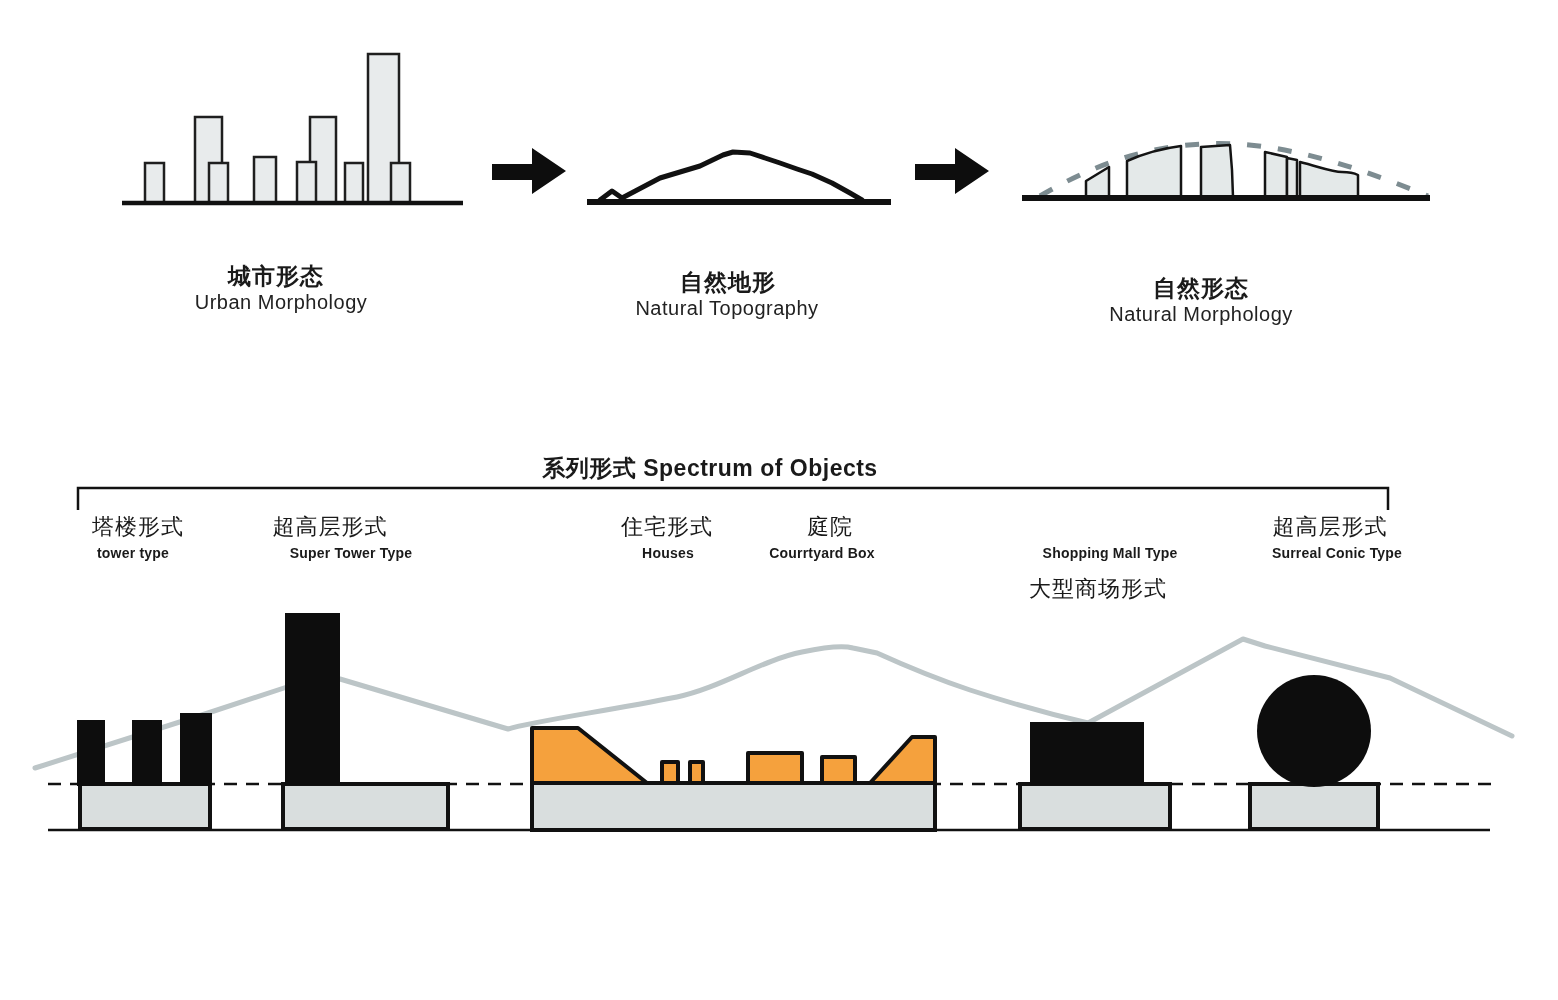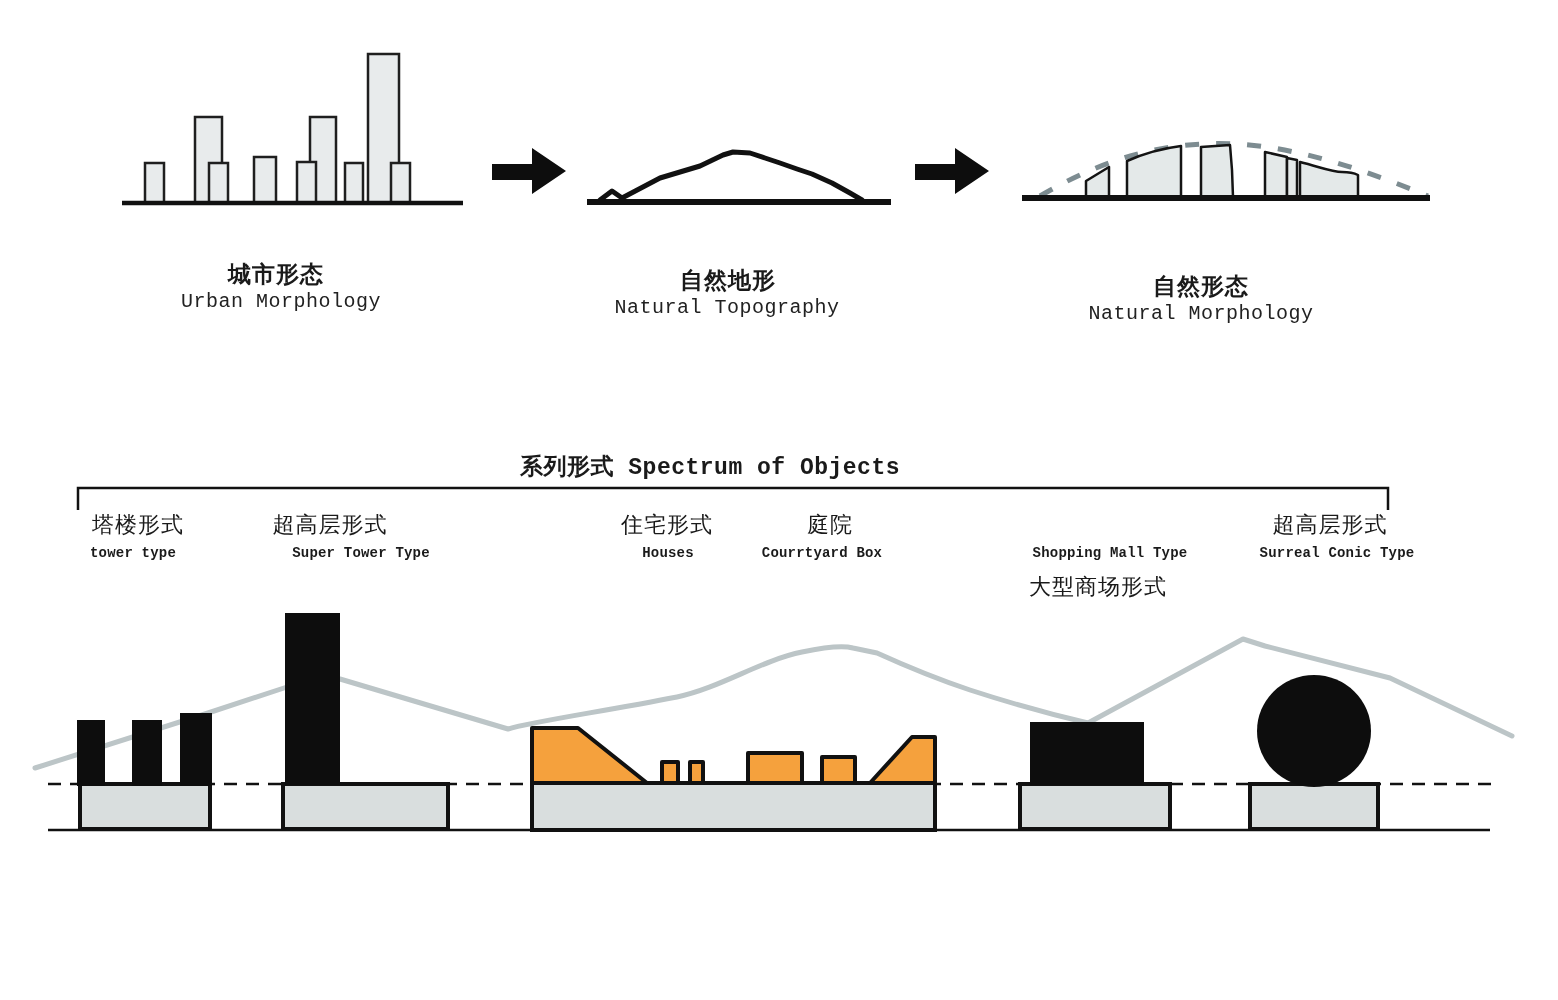--- a/index.html
+++ b/index.html
@@ -1,18 +1,18 @@
 <!DOCTYPE html>
 <html><head>
 <meta charset="utf-8">
 <style>
   html,body{margin:0;padding:0;background:#ffffff;}
   #stage{
     position:relative;width:1558px;height:1000px;background:#ffffff;overflow:hidden;
-    font-family:Liberation Mono, monospace;color:#1a1a1a;
+    font-family:Liberation Sans, sans-serif;color:#1a1a1a;
   }
   #diagram-svg{position:absolute;left:0;top:0;}
   .lbl{position:absolute;transform:translateX(-50%);white-space:nowrap;text-align:center;line-height:1.1;}
   .cn-title{font-size:23px;font-weight:700;letter-spacing:1px;}
   .en-title{font-size:20px;font-weight:400;letter-spacing:0.5px;color:#222;}
   .spec-title{font-size:23px;font-weight:700;letter-spacing:0.5px;}
   .cat-cn{font-size:22px;font-weight:500;letter-spacing:1px;}
   .cat-en{font-size:14px;font-weight:700;letter-spacing:0.2px;}
   .caption{font-size:22px;font-weight:700;letter-spacing:0.4px;}
 </style>
@@ -114,21 +114,21 @@
 
   <div class="lbl cn-title" style="left:1201px;top:276px;">自然形态</div>
   <div class="lbl en-title" style="left:1201px;top:303px;">Natural Morphology</div>
 
   <div class="lbl spec-title" style="left:690px;top:456px;margin-left:20px;">系列形式 Spectrum of Objects</div>
 
   <div class="lbl cat-cn" style="left:138px;top:515px;">塔楼形式</div>
   <div class="lbl cat-en" style="left:133px;top:546px;">tower type</div>
 
   <div class="lbl cat-cn" style="left:330px;top:515px;">超高层形式</div>
-  <div class="lbl cat-en" style="left:361px;top:546px;">Super Tower Type</div>
+  <div class="lbl cat-en" style="left:351px;top:546px;">Super Tower Type</div>
 
   <div class="lbl cat-cn" style="left:667px;top:515px;">住宅形式</div>
   <div class="lbl cat-en" style="left:668px;top:546px;">Houses</div>
 
   <div class="lbl cat-cn" style="left:830px;top:515px;">庭院</div>
   <div class="lbl cat-en" style="left:822px;top:546px;">Courrtyard Box</div>
 
   <div class="lbl cat-cn" style="left:1098px;top:537px;margin-top:40px;">大型商场形式</div>
   <div class="lbl cat-en" style="left:1110px;top:546px;">Shopping Mall Type</div>
 

